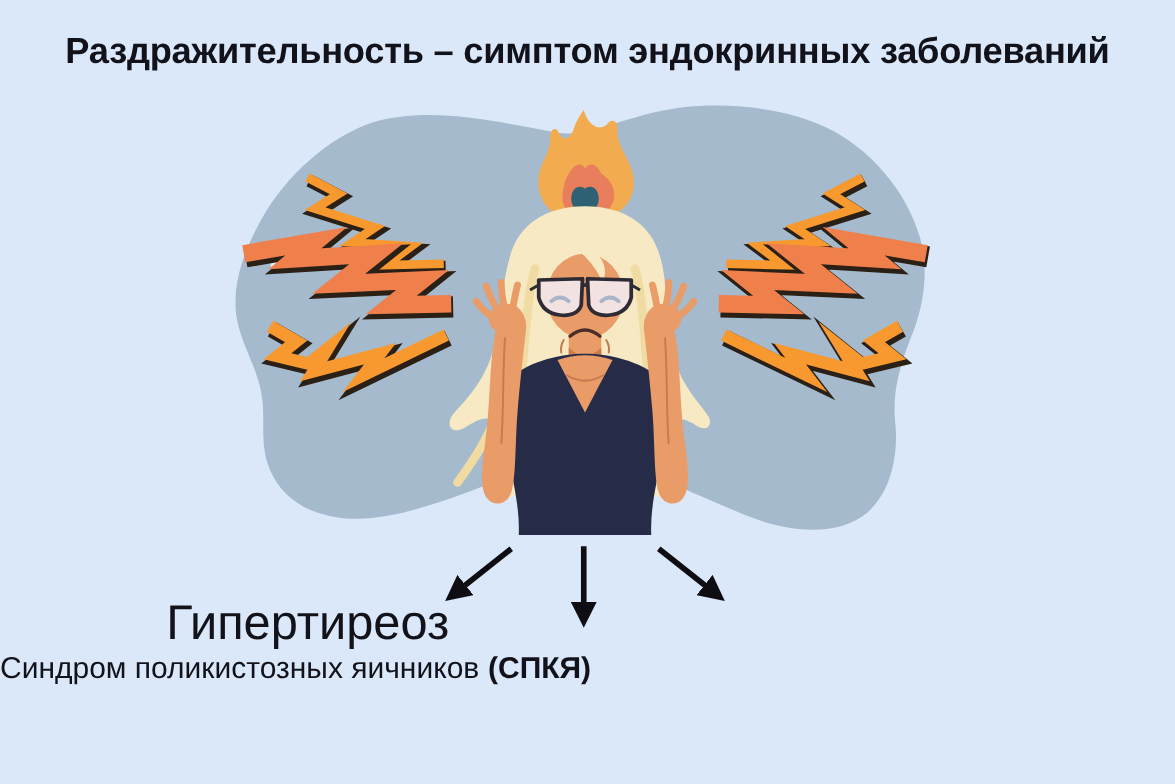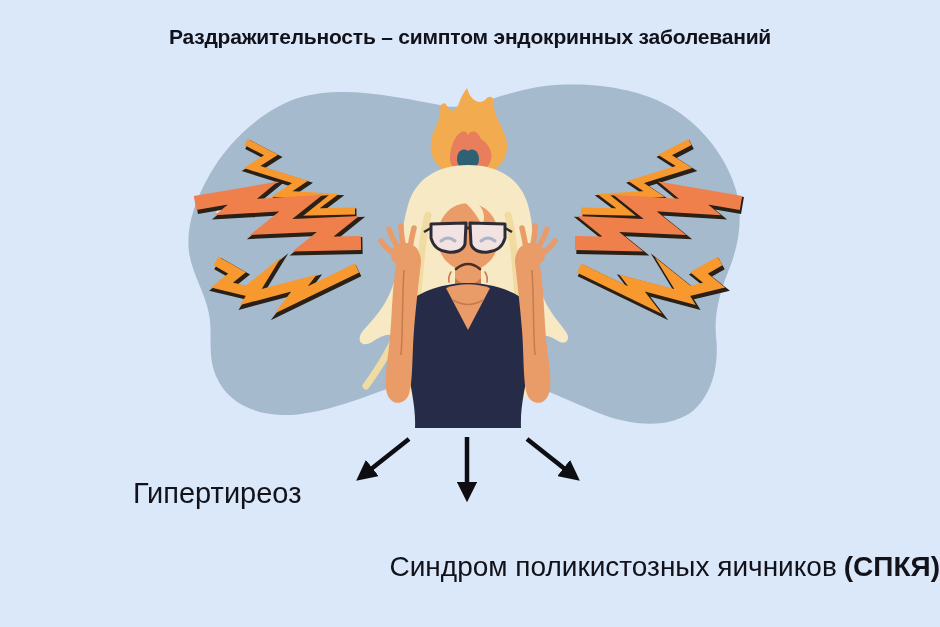--- a/index.html
+++ b/index.html
@@ -7,32 +7,32 @@
     position:relative;
     width:940px;height:627px;
     background:var(--page-bg,#dbe8f9);
     overflow:hidden;
     font-family:"Liberation Sans","DejaVu Sans",sans-serif;
     color:var(--text,#12121a);
   }
   .title{
     position:absolute;top:25px;left:0;right:0;
     text-align:center;
-    font-size:21px;font-weight:600;letter-spacing:-0.2px;
+    font-size:29px;font-weight:600;letter-spacing:-0.2px;
     color:var(--text,#12121a);
   }
   .label{
     position:absolute;
-    font-size:29px;font-weight:400;
+    font-size:39px;font-weight:400;
     color:var(--text,#12121a);
     white-space:nowrap;
   }
   .label-left{left:133px;top:477px;}
   .label-right{left:603px;top:477px;}
-  .label-bottom{left:0;right:0;top:551px;text-align:right;font-size:28px;}
+  .label-bottom{left:0;right:0;top:521px;text-align:left;font-size:24px;}
   .label-bottom .abbr{font-weight:700;padding-left:7px;}
   svg{position:absolute;left:0;top:0;}
 </style>
 </head>
 <body>
 
 <div id="stage">
 
   <div class="title">Раздражительность – симптом эндокринных заболеваний</div>
 

